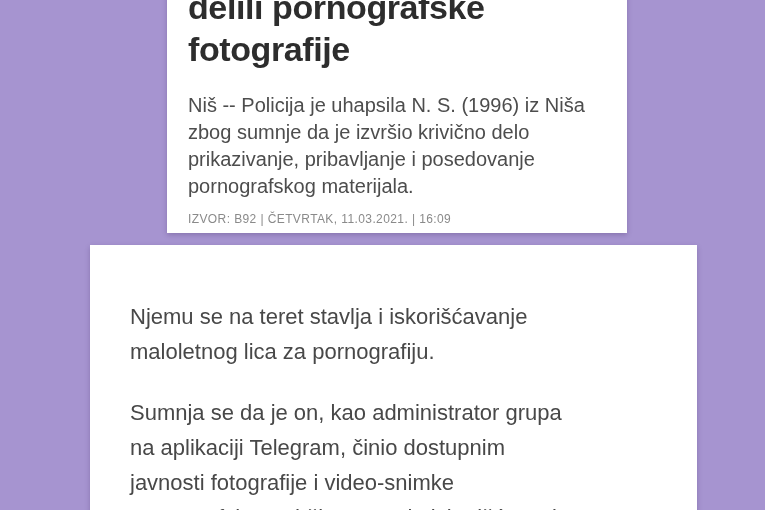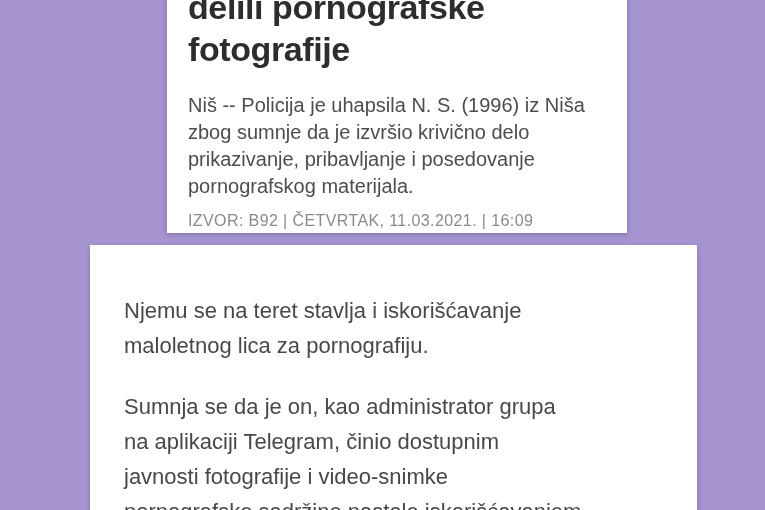--- a/index.html
+++ b/index.html
@@ -43,34 +43,34 @@
   }
   .lede {
     margin: 22px 0 6px 0;
     font-size: 20px;
     line-height: 27px;
     color: var(--body_text, #4d4d4d);
     white-space: pre-line;
   }
   .source {
     margin: 12px 0 16px 0;
-    font-size: 16px;
+    font-size: 12px;
     letter-spacing: 0.4px;
     color: var(--source_text, #8a8a8a);
     white-space: pre-line;
   }
   .card-bottom {
     left: 90px;
     top: 245px;
     width: 607px;
     height: 310px;
     padding: 42px 30px 0 28px;
   }
   .bodytext {
-    margin: 6px;
+    margin: 12px;
     font-size: 22px;
     line-height: 35px;
     color: var(--body2_text, #484848);
     white-space: pre-line;
   }
   .bodytext + .bodytext {
     margin-top: 26px;
   }
 </style>
 </head>

